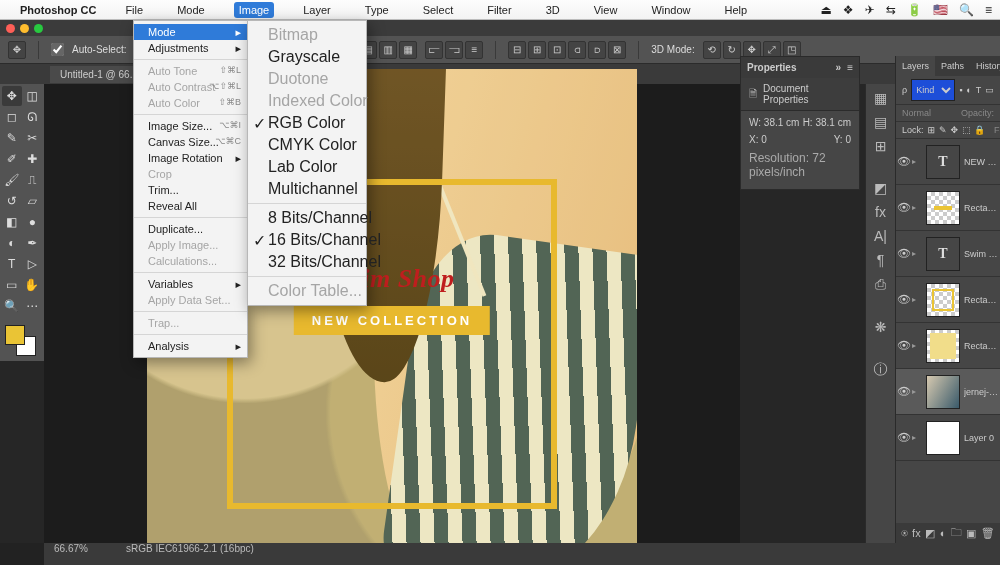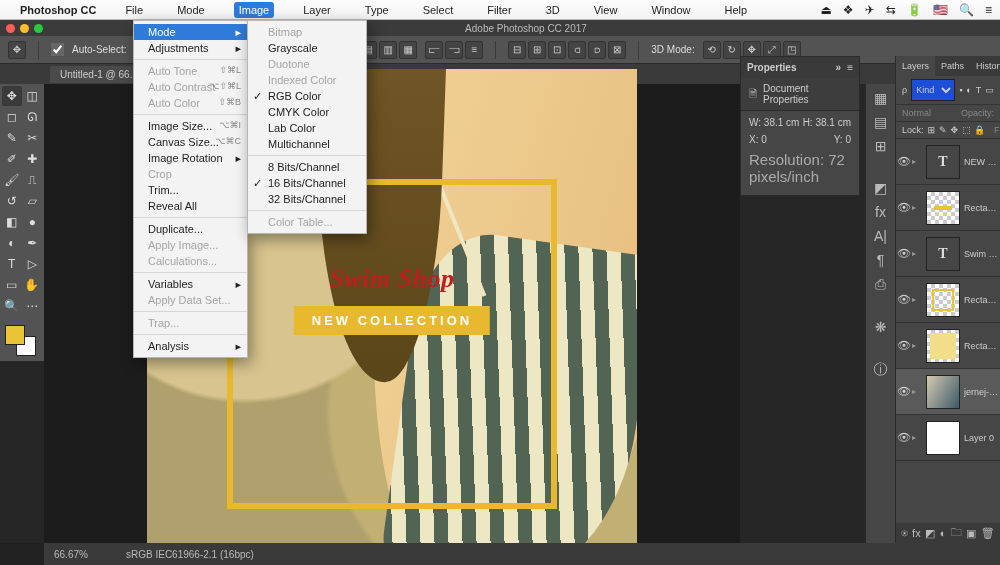--- a/index.html
+++ b/index.html
@@ -62,21 +62,21 @@
 
 
 .dropdown { position: absolute; left: 133px; top: 20px; width: 115px; background: #f3f3f3; border: 1px solid #b7b7b7; box-shadow: 3px 5px 14px rgba(0,0,0,0.4); color: #222; font-size: 11px; padding: 3px 0; z-index: 50; }
 .dropdown .row { padding: 2px 22px 2px 14px; position: relative; white-space: nowrap; }
 .dropdown .row.hi { background: #2f7bd9; color: #fff; }
 .dropdown .row.dis { color: #a5a5a5; }
 .dropdown .row .arrow { position: absolute; right: 6px; }
 .dropdown .row .sc { position: absolute; right: 6px; color: #888; font-size: 9px; }
 .dropdown hr { border: none; border-top: 1px solid #d5d5d5; margin: 3px 0; }
 
-.submenu { position: absolute; left: 247px; top: 20px; width: 120px; background: #f3f3f3; border: 1px solid #b7b7b7; box-shadow: 3px 5px 14px rgba(0,0,0,0.4); color: #222; font-size: 11px; padding: 3px 0; z-index: 51; }
+.submenu { position: absolute; left: 247px; top: 20px; width: 120px; background: #f3f3f3; border: 1px solid #b7b7b7; box-shadow: 3px 5px 14px rgba(0,0,0,0.4); color: #222; font-size: 16px; padding: 3px 0; z-index: 51; }
 .submenu .row { padding: 2px 10px 2px 20px; position: relative; white-space: nowrap; }
 .submenu .row.dis { color: #a5a5a5; }
 .submenu .row .chk { position: absolute; left: 5px; }
 .submenu hr { border: none; border-top: 1px solid #d5d5d5; margin: 3px 0; }
 
 
 .rstrip { position:absolute; right: 105px; top: 0; width: 30px; bottom: 0; background: #464646; border-left:1px solid #2a2a2a; display:flex; flex-direction:column; align-items:center; padding-top:6px; gap:8px; font-size:14px; color:#bbb; }
 
 
 .props { position:absolute; right: 140px; top: -28px; width: 120px; background: #464646; border:1px solid #2a2a2a; font-size:10px; color:#ccc; }
@@ -99,21 +99,21 @@
 .layers .layer .caret { width:10px; color:#999; font-size:8px; }
 .layers .layer .thumb { width:34px; height:34px; background:#ddd; margin: 0 4px; border:1px solid #222; flex:none; display:flex;align-items:center;justify-content:center; font-size:14px; }
 .layers .layer .thumb.transparent { background: repeating-conic-gradient(#ccc 0 25%, #fff 0 50%) 0 0/8px 8px; }
 .layers .layer .name { flex:1; font-size:9px; color:#ccc; overflow:hidden; text-overflow:ellipsis; white-space:nowrap; }
 .layers .layer.sel { background:#5a5a5a; }
 .layers .layer .thumb .T { font-family:Georgia,serif; font-weight:bold; }
 .layers .btm { height:20px; background:#3a3a3a; display:flex; align-items:center; justify-content:space-around; padding:0 3px; }
 .layers .btm span { font-size:11px; color:#bbb; }
 
 
-.status { position:absolute; left:44px; right:0; bottom:0; height:22px; background:#3a3a3a; display:flex; align-items:center; padding:0 10px; font-size:10px; color:#bbb; gap:18px; }
+.status { position:absolute; left:44px; right:0; bottom:0; height:22px; background:#3a3a3a; display:flex; align-items:flex-start; padding:0 10px; font-size:10px; color:#bbb; gap:18px; }
 .status .zoom { width:54px; }
 
 </style>
 </head>
 <body>
 
 <div class="mac-menubar">
   <span class="apple"></span>
   <span class="appname">Photoshop CC</span>
   <span class="mitem">File</span>
@@ -139,21 +139,20 @@
     <span>≡</span>
   </span>
 </div>
 
 <div class="win-title">
   <div class="traffic">
     <span class="red"></span>
     <span class="yellow"></span>
     <span class="green"></span>
   </div>
-  <div class="title-text">Adobe Photoshop CC 2017</div>
 </div>
 
 <div class="options-bar">
   <div class="icon-btn">✥</div>
   <div class="sep"></div>
   <input type="checkbox" checked="" style="">
   <span class="lbl">Auto-Select:</span>
   <select><option>Group</option></select>
   <input type="checkbox" style="">
   <span class="lbl">Show Transform Controls</span>
@@ -312,21 +311,21 @@
       </div>
     <div class="body">
       <div class="line">
           <span><span>W:</span> <span>38.1 cm</span></span>
           <span><span>H:</span> <span>38.1 cm</span></span>
         </div>
       <div class="line">
           <span><span>X:</span> <span>0</span></span>
           <span><span>Y:</span> <span>0</span></span>
         </div>
-      <div style="color:#aaa;font-size:15px;margin-top:4px">Resolution: 72 pixels/inch</div>
+      <div style="color:#aaa;font-size:12px;margin-top:4px">Resolution: 72 pixels/inch</div>
     </div>
   </div>
 
   <div class="layers">
     <div class="tabs">
       <div class="t act">Layers</div>
       <div class="t">Paths</div>
       <div class="t">History</div>
     </div>
     <div class="toolbar-row">

